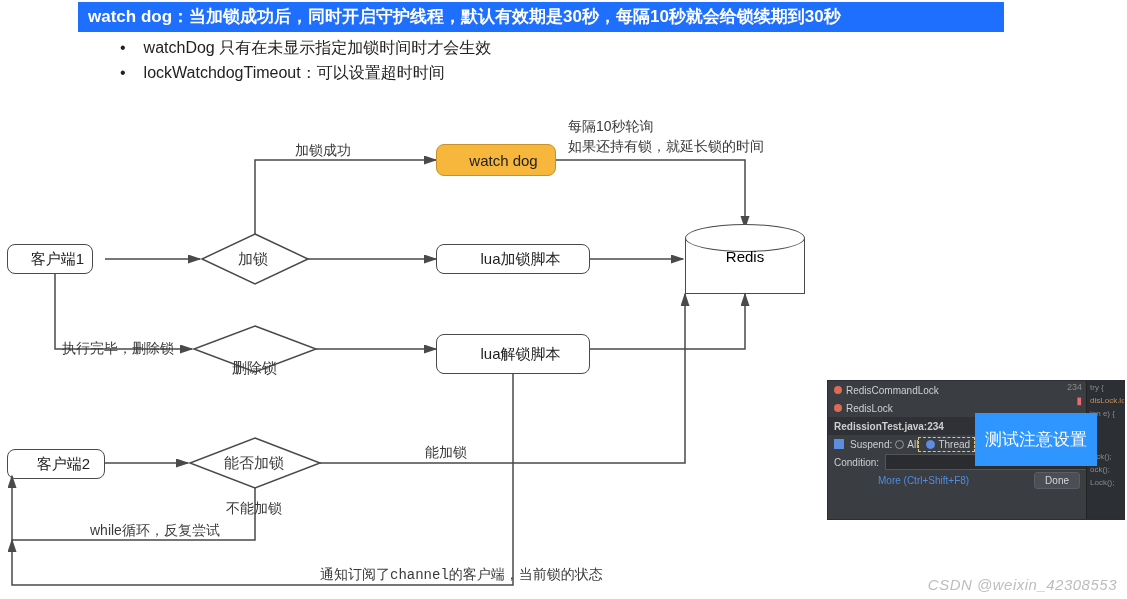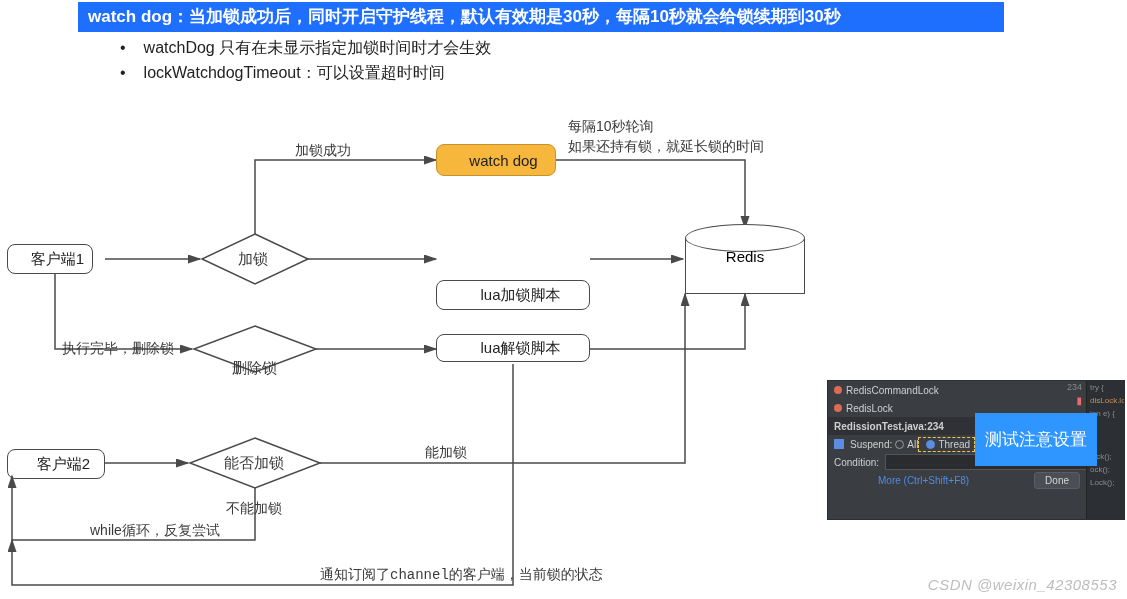--- a/index.html
+++ b/index.html
@@ -155,23 +155,23 @@
 
   <polyline points="513,364 513,585 12,585 12,540" fill="none" stroke="#4a4a4a" stroke-width="1.5" marker-end="url(#arrow)"></polyline>
 </svg>
 
 <div class="edge-label" style="left:238px; top:250px; font-size:15px;">加锁</div>
 <div class="edge-label" style="left:232px; top:340px; font-size:15px;margin-top:19px;">删除锁</div>
 <div class="edge-label" style="left:224px; top:454px; font-size:15px;">能否加锁</div>
 
 <div class="node amber" style="left:436px; top:144px; width:120px; height:32px;">watch dog</div>
 
-<div class="node" style="left:436px; top:244px; width:154px; height:30px;margin-top:36px;">lua加锁脚本</div>
-
-<div class="node" style="left:436px; top:334px; width:154px; height:28px;">lua解锁脚本</div>
+<div class="node" style="left:436px; top:244px; width:154px; height:30px;">lua加锁脚本</div>
+
+<div class="node" style="left:436px; top:334px; width:154px; height:40px;">lua解锁脚本</div>
 
 <div class="cylinder" style="left:685px; top:238px;">
   <div class="body"></div>
   <div class="top"></div>
   <div class="txt">Redis</div>
 </div>
 
 <div class="edge-label" style="left:295px; top:142px;">加锁成功</div>
 <div class="edge-label" style="left:62px; top:340px;">执行完毕，删除锁</div>
 <div class="edge-label" style="left:568px; top:118px;">每隔10秒轮询</div>

